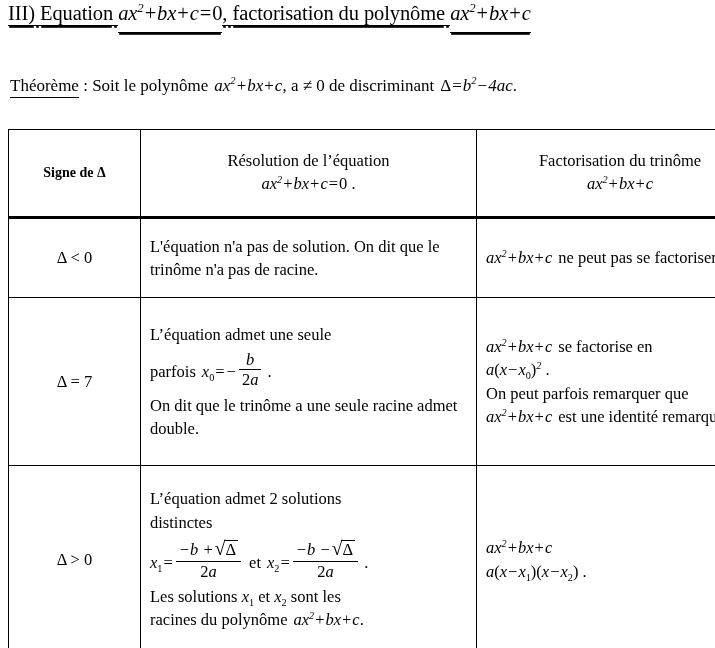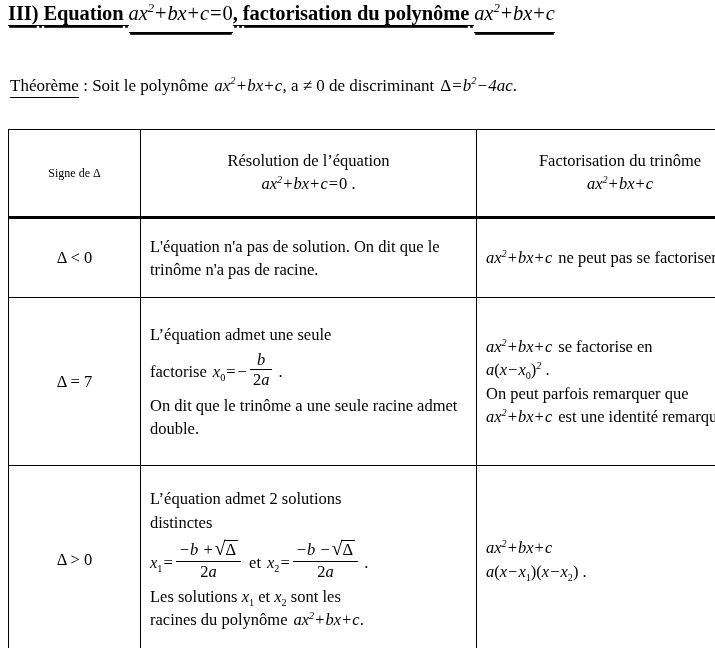--- a/index.html
+++ b/index.html
@@ -59,21 +59,20 @@
     top: 2px;
     width: 705px;
     font-size: 20.5px;
     white-space: nowrap;
     letter-spacing: -0.1px;
   }
   .u2 {
     border-bottom: 1.2px solid #000;
     box-shadow: 0 3px 0 -1.2px #000;
     padding-bottom: 1px;
-    font-weight: bold;
   }
   .u2-low {
     border-bottom: 1.2px solid #000;
     box-shadow: 0 3px 0 -1.2px #000;
     padding-bottom: 7px;
     display: inline-block;
   }
 
   #theorem-line {
     position: absolute;
@@ -98,21 +97,21 @@
   #equation-table td {
     border: 1.6px solid #000;
     vertical-align: middle;
     padding: 6px 9px;
   }
   #equation-table td.c1 { width: 113px; text-align: center; }
   #equation-table td.c2 { width: 317px; }
   #equation-table td.c3 { width: 268px; }
 
   thead td { text-align: center; height: 74px; vertical-align: middle; }
-  thead td.hdr-sign { font-weight: normal; font-size: 12px; }
+  thead td.hdr-sign { font-weight: bold; font-size: 14px; }
   thead td .hl { display: block; line-height: 1.38; }
 
   
   #equation-table tbody tr.first-body td { border-top: 3.2px solid #000; }
 
   tbody td { line-height: 1.42; }
   tbody td.c1 { text-align: center; vertical-align: middle; font-size: 16.5px; }
   tbody td.c2, tbody td.c3 { vertical-align: middle; }
   tbody tr.r1 td { height: 66px; }
   tbody tr.r2 td { height: 155px; }
@@ -156,21 +155,21 @@
       <td class="c3">
         <span class="math"><span class="mi">ax</span><sup class="exp">2</sup><span class="mo">+</span><span class="mi">bx</span><span class="mo">+</span><span class="mi">c</span></span><span class="mspace"></span><span>ne peut pas se factoriser.</span>
       </td>
     </tr>
 
     <tr class="r2">
       <td class="c1">Δ = 7</td>
       <td class="c2">
         <span class="ln">L’équation admet une seule</span>
         <div class="gap"></div>
-        <span class="ln"><span>factorise</span><span class="mspace"></span><span class="math"><span class="mi">x</span><sub class="idx">0</sub><span class="mo">=</span><span class="mo">−</span><span class="frac"><span class="num mi">b</span><span class="den"><span class="mn">2</span><span class="mi">a</span></span></span><span class="mn"> .</span></span></span>
+        <span class="ln"><span>parfois</span><span class="mspace"></span><span class="math"><span class="mi">x</span><sub class="idx">0</sub><span class="mo">=</span><span class="mo">−</span><span class="frac"><span class="num mi">b</span><span class="den"><span class="mn">2</span><span class="mi">a</span></span></span><span class="mn"> .</span></span></span>
         <div class="gap"></div>
         <span class="ln">On dit que le trinôme a une seule racine admet double.</span>
       </td>
       <td class="c3">
         <span class="ln"><span class="math"><span class="mi">ax</span><sup class="exp">2</sup><span class="mo">+</span><span class="mi">bx</span><span class="mo">+</span><span class="mi">c</span></span><span class="mspace"></span><span>se factorise en</span></span>
         <span class="ln math"><span class="mi">a</span><span class="mn">(</span><span class="mi">x</span><span class="mo">−</span><span class="mi">x</span><sub class="idx">0</sub><span class="mn">)</span><sup class="exp mn">2</sup><span class="mn"> .</span></span>
         <span class="ln">On peut parfois remarquer que</span>
         <span class="ln"><span class="math"><span class="mi">ax</span><sup class="exp">2</sup><span class="mo">+</span><span class="mi">bx</span><span class="mo">+</span><span class="mi">c</span></span><span class="mspace"></span><span>est une identité remarquable.</span></span>
       </td>
     </tr>

